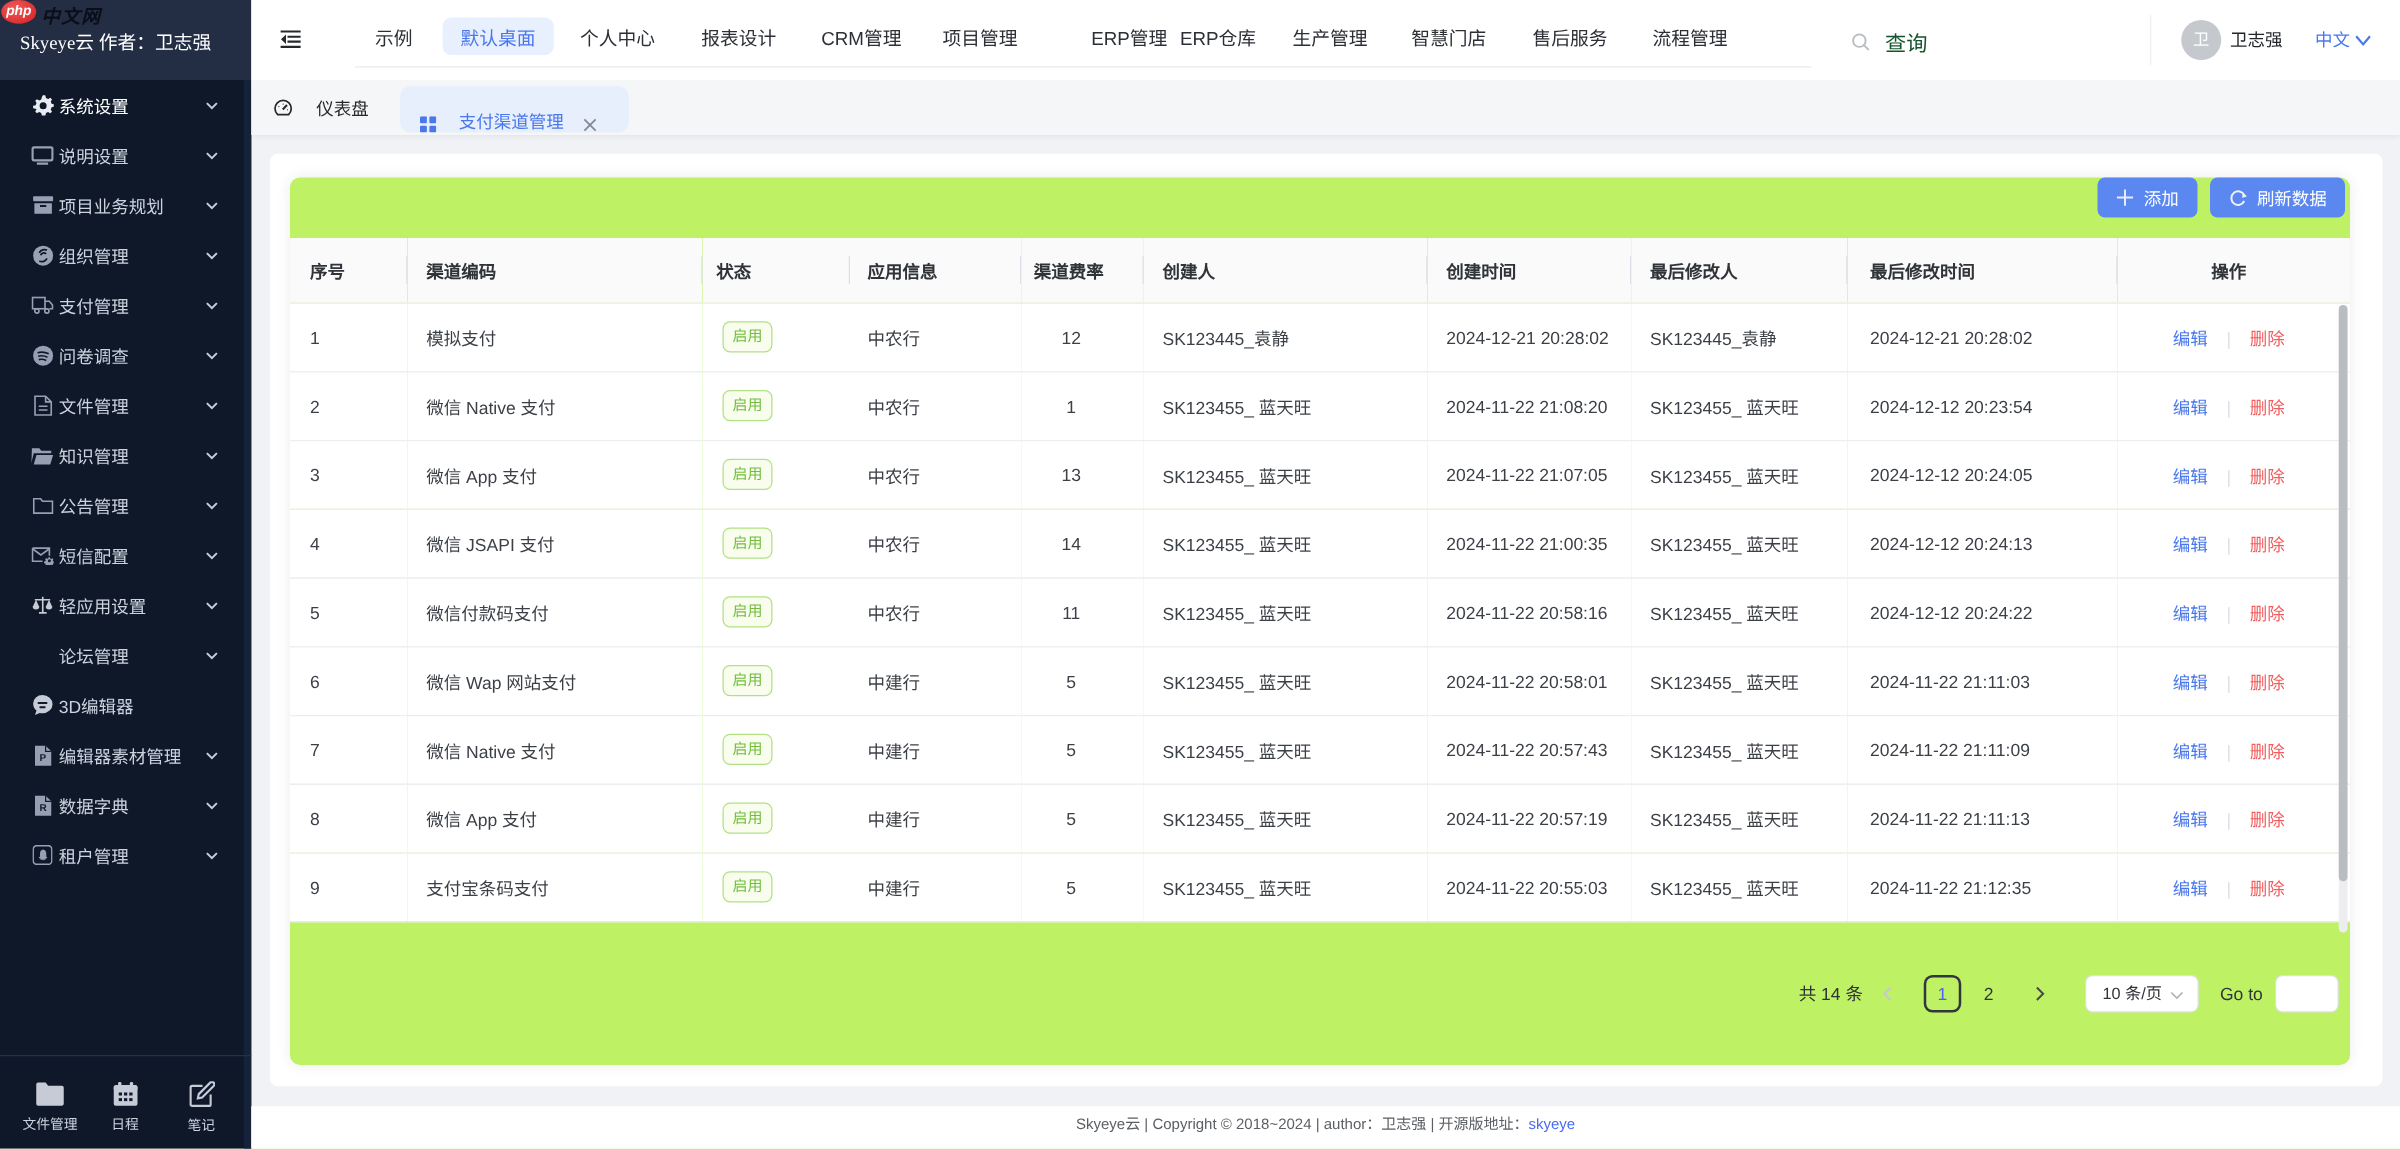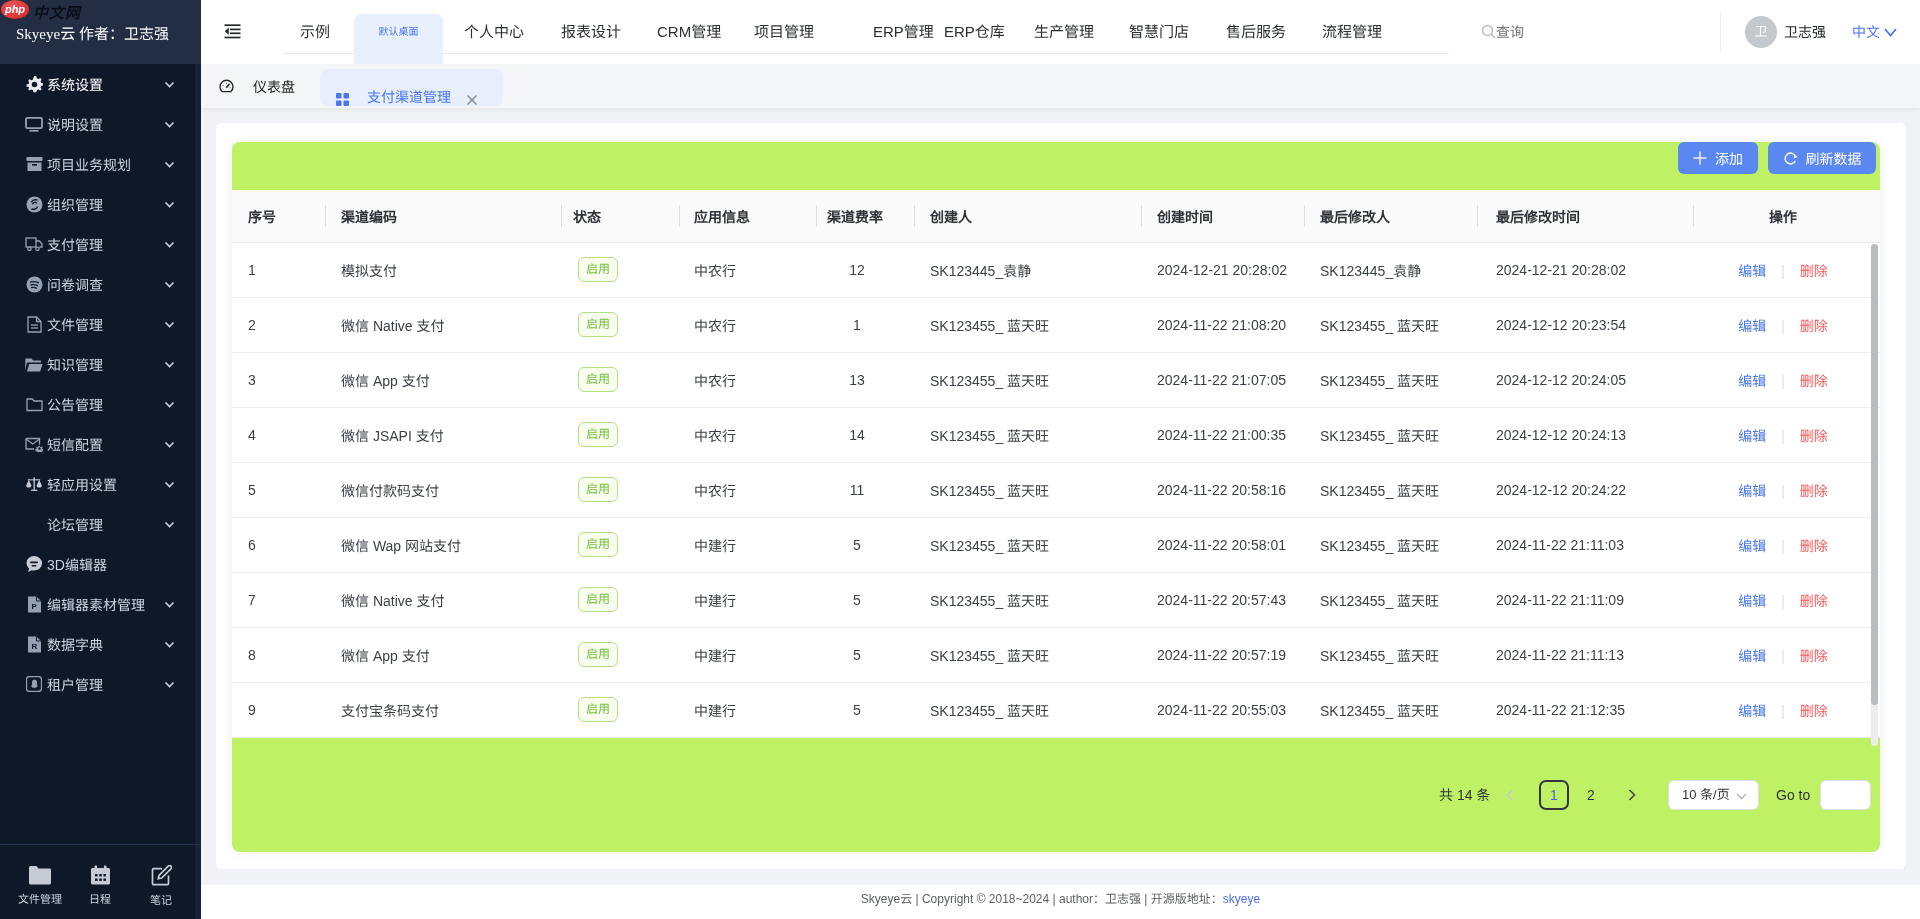--- a/index.html
+++ b/index.html
@@ -23,22 +23,22 @@
 .ar svg,.ic svg{display:block;}
 #dock{position:absolute;left:0;top:844px;width:201px;height:75px;border-top:1px solid #25314a;}
 .dk{position:absolute;top:20px;width:60px;display:flex;flex-direction:column;align-items:center;color:#ccd2de;font-size:11px;}
 .dk svg{display:block;margin-bottom:5px;}
 
 
 #topbar{position:absolute;left:201px;top:0;width:1719px;height:64px;background:#fff;}
 #collapse{position:absolute;left:23px;top:24px;}
 #navline{position:absolute;left:83px;top:53px;width:1165px;height:1px;background:#e9e9e9;}
 .nav{position:absolute;top:0;height:64px;line-height:64px;font-size:15px;color:#2c2f35;white-space:nowrap;}
-#navpill{position:absolute;left:153px;top:14px;width:89px;height:54px;background:#e8effd;border-radius:7px;color:#4a77ec;font-size:10px;text-align:center;line-height:36px;}
-#search{position:absolute;left:1280px;top:21px;color:#737373;font-size:14px;display:flex;align-items:center;}
+#navpill{position:absolute;left:153px;top:14px;width:89px;height:30px;background:#e8effd;border-radius:7px;color:#4a77ec;font-size:15px;text-align:center;line-height:36px;}
+#search{position:absolute;left:1280px;top:21px;color:#14532d;font-size:17px;display:flex;align-items:center;gap:12px;}
 #hdivider{position:absolute;left:1519px;top:12px;width:1px;height:40px;background:#f0f0f0;}
 #avatar{position:absolute;left:1544px;top:16px;width:32px;height:32px;border-radius:50%;background:#c5c8cd;color:#fff;font-size:13px;text-align:center;line-height:32px;}
 #uname{position:absolute;left:1583px;top:0;height:64px;line-height:64px;font-size:14px;color:#222529;}
 #lang{position:absolute;left:1651px;top:0;height:64px;line-height:64px;font-size:14px;color:#4a77ec;}
 
 
 #tabbar{position:absolute;left:201px;top:64px;width:1719px;height:44px;background:#f5f6f7;box-shadow:0 2px 4px rgba(0,0,0,.05);}
 #tab1{position:absolute;left:18px;top:0;height:44px;display:flex;align-items:center;gap:19px;color:#26282c;font-size:14px;}
 #tab2{position:absolute;left:119px;top:5px;width:183px;height:37px;background:#e7effd;border-radius:8px;color:#4a77ec;font-size:14px;display:flex;align-items:flex-end;}
 

